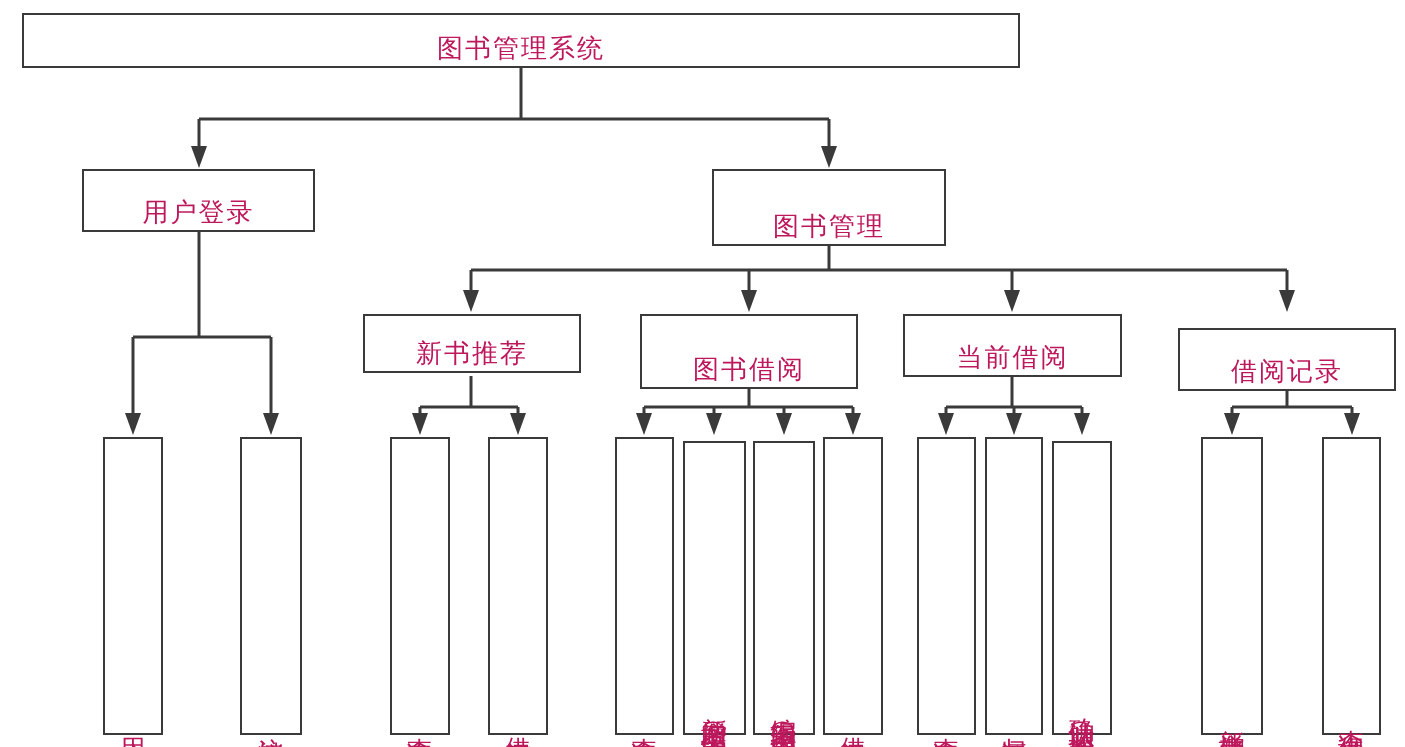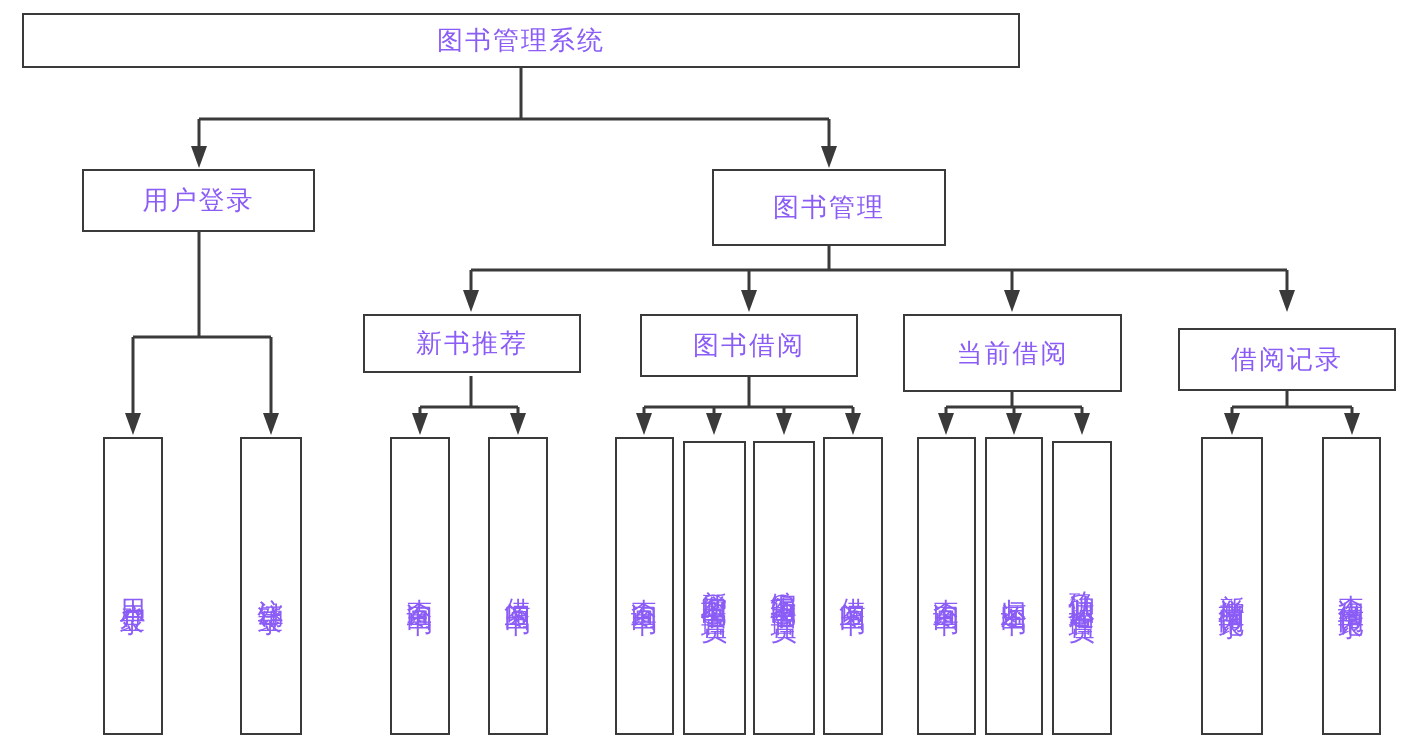--- a/index.html
+++ b/index.html
@@ -16,23 +16,23 @@
     left: 0; top: 0;
     width: 1405px; height: 747px;
     z-index: 1;
   }
   .box {
     position: absolute;
     box-sizing: border-box;
     background: #ffffff;
     border: 2.5px solid #3a3a3a;
     display: flex;
-    align-items: center;
+    align-items: flex-end;
     justify-content: center;
-    color: #8b5cf6;
+    color: #be185d;
     z-index: 2;
   }
   .box.h span {
     font-size: 26px;
     letter-spacing: 2px;
     white-space: nowrap;
   }
   .box.v span {
     writing-mode: vertical-rl;
     text-orientation: mixed;
@@ -110,24 +110,24 @@
   <div class="box h" style="left:82px; top:169px; width:233px; height:63px;">
     <span>用户登录</span>
   </div>
   <div class="box h" style="left:712px; top:169px; width:234px; height:77px;">
     <span>图书管理</span>
   </div>
 
   <div class="box h" style="left:363px; top:314px; width:218px; height:59px;">
     <span>新书推荐</span>
   </div>
-  <div class="box h" style="left:640px; top:314px; width:218px; height:63px;">
+  <div class="box h" style="left:640px; top:314px; width:218px; height:75px;">
     <span>图书借阅</span>
   </div>
-  <div class="box h" style="left:903px; top:314px; width:219px; height:78px;">
+  <div class="box h" style="left:903px; top:314px; width:219px; height:63px;">
     <span>当前借阅</span>
   </div>
   <div class="box h" style="left:1178px; top:328px; width:218px; height:63px;">
     <span>借阅记录</span>
   </div>
 
   <div class="box v" style="left:103px; top:437px; width:60px; height:298px;">
     <span>用户登录</span>
   </div>
   <div class="box v" style="left:240px; top:437px; width:62px; height:298px;">

